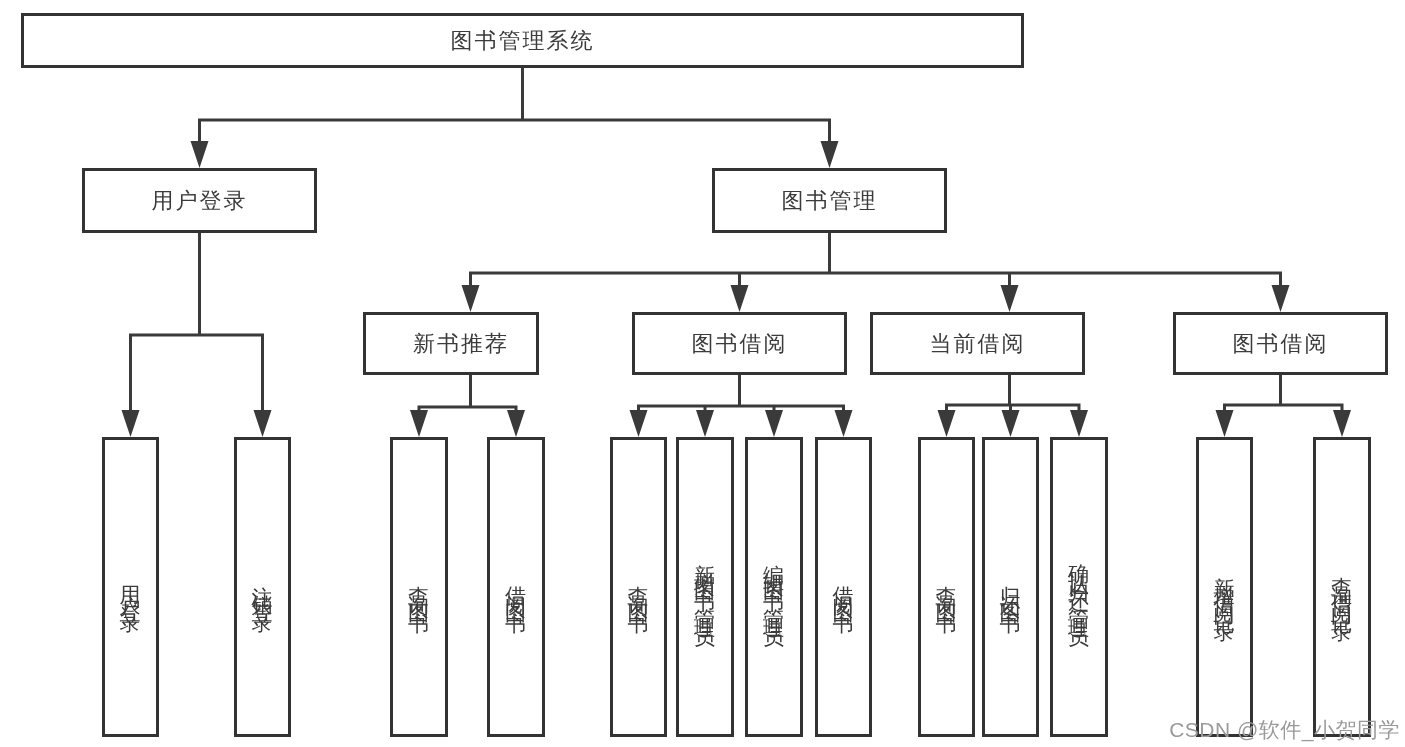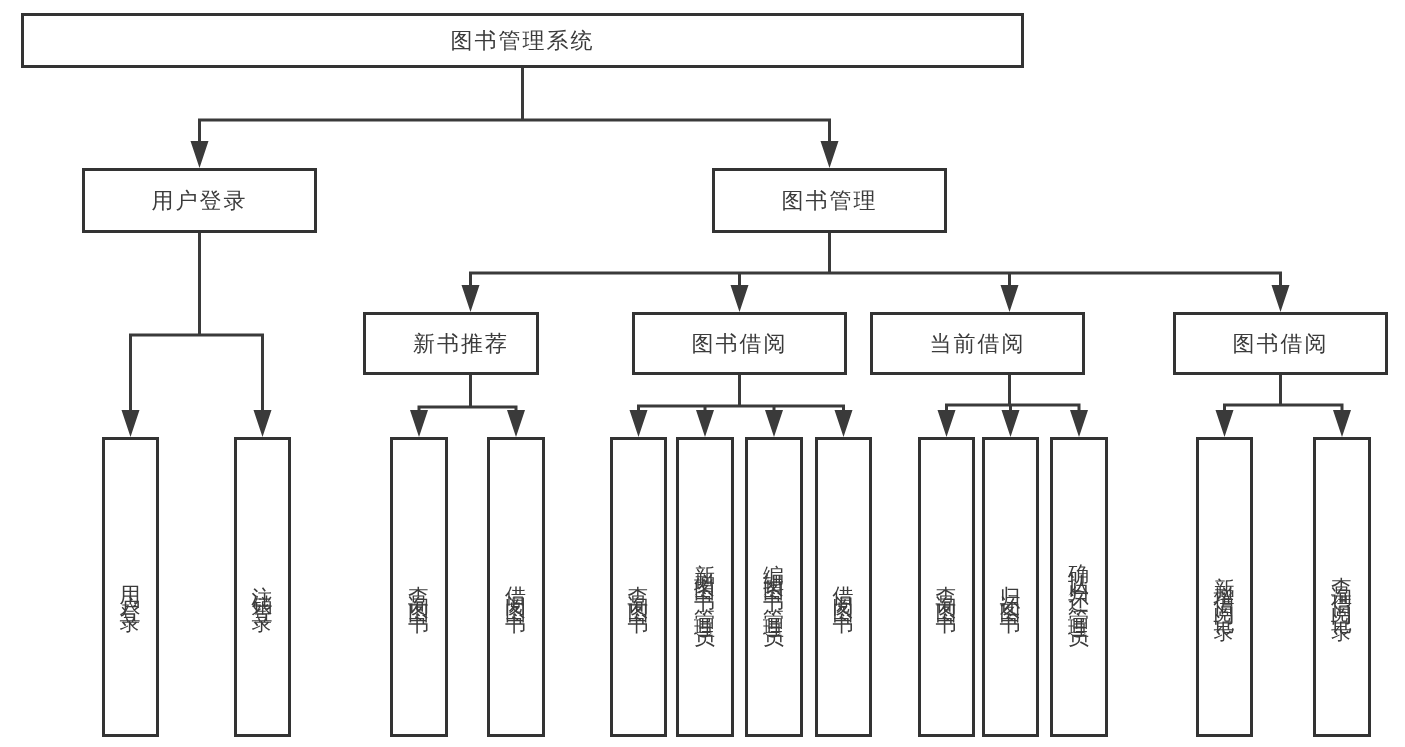--- a/index.html
+++ b/index.html
@@ -130,14 +130,15 @@
   <div class="node vbox" style="left:745px; top:437px; width:58px; height:300px;">编辑图书（管理员）</div>
   <div class="node vbox" style="left:815px; top:437px; width:57px; height:300px;">借阅图书</div>
 
   <div class="node vbox" style="left:918px; top:437px; width:57px; height:300px;">查询图书</div>
   <div class="node vbox" style="left:982px; top:437px; width:57px; height:300px;">归还图书</div>
   <div class="node vbox" style="left:1050px; top:437px; width:58px; height:300px;">确认归还（管理员）</div>
 
   <div class="node vbox" style="left:1196px; top:437px; width:57px; height:300px;">新增借阅记录</div>
   <div class="node vbox" style="left:1313px; top:437px; width:58px; height:300px;">查询借阅记录</div>
 
+  <div class="watermark">CSDN @软件_小贺同学</div>
 
 </div>
 
 </body></html>

